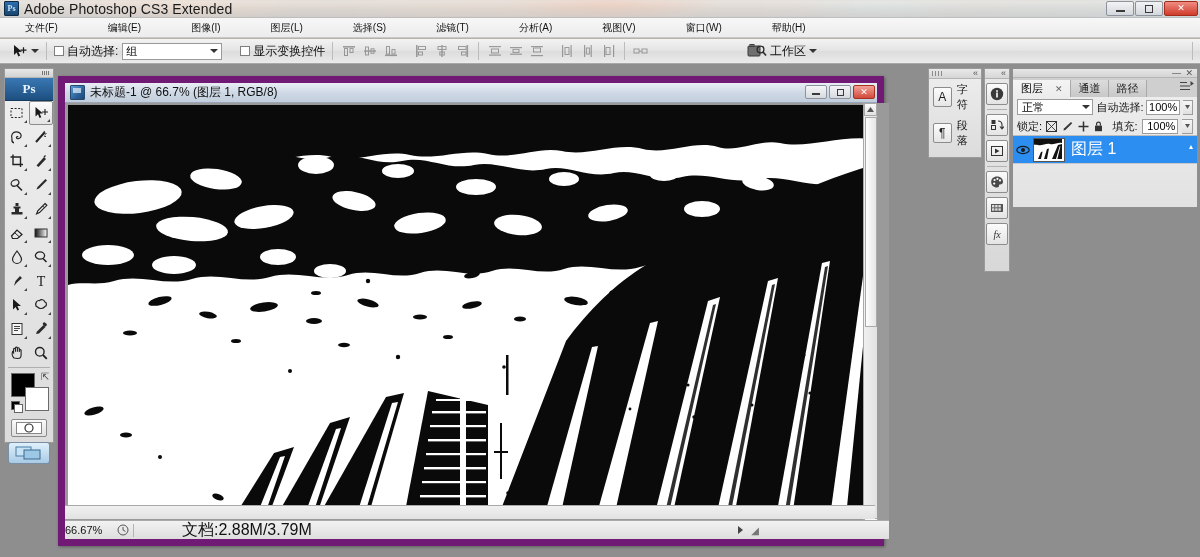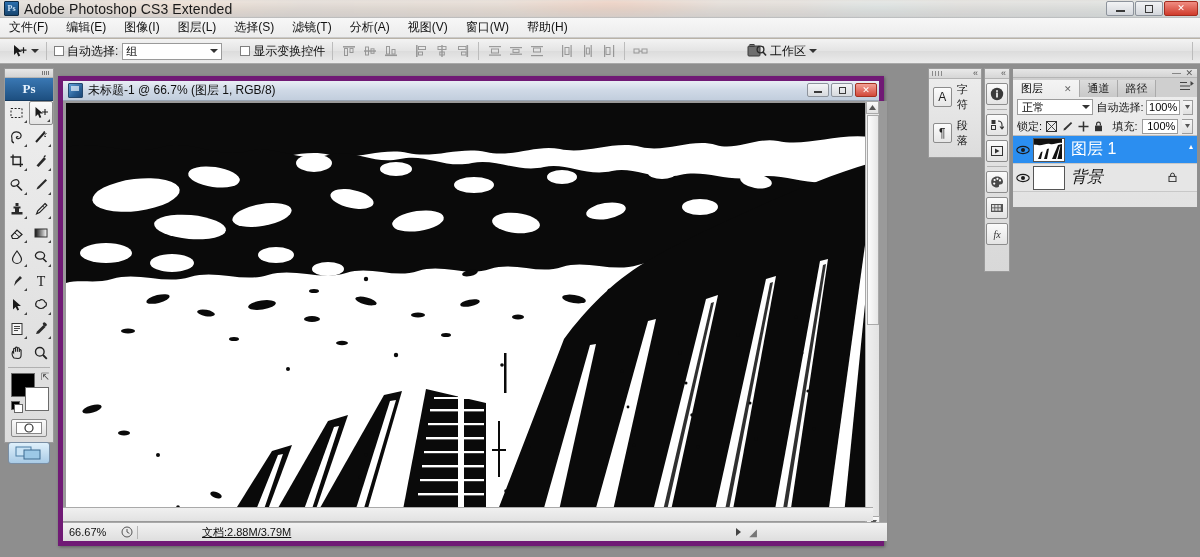--- a/index.html
+++ b/index.html
@@ -56,21 +56,21 @@
   .minbox{width:9px;height:2px;background:#3a3a3a;margin-top:5px;}
   .maxbox{width:8px;height:8px;border:1.5px solid #3a3a3a;box-sizing:border-box;}
   
   #menu-bar{
     position:absolute;left:0;top:18px;width:1200px;height:20px;
     background:linear-gradient(180deg,#f7f7f7 0%,#ececec 100%);
     border-bottom:1px solid #c9c9c9;
     display:flex;align-items:center;box-sizing:border-box;
   }
   .menu-item{
-    padding:2px 9px;font-size:12px;color:#111;cursor:default;white-space:nowrap;
+    padding:2px 25px;font-size:10px;color:#111;cursor:default;white-space:nowrap;
   }
   
   #options-bar{
     position:absolute;left:0;top:39px;width:1200px;height:25px;
     background:linear-gradient(180deg,#f3f3f3 0%,#e4e4e4 48%,#dcdcdc 52%,#ebebeb 100%);
     border-bottom:1px solid #a8a8a8;
     display:flex;align-items:center;box-sizing:border-box;
   }
   .opt-sep{width:1px;height:18px;background:#bcbcbc;margin:0 7px;}
   .tool-chip{
@@ -145,21 +145,21 @@
     display:flex;align-items:center;justify-content:center;
   }
   #screenmode{
     margin:5px auto 0;width:40px;height:20px;border:1px solid #7a8fa5;border-radius:3px;
     background:linear-gradient(180deg,#dff0fb,#a9cbe6);
     display:flex;align-items:center;justify-content:center;position:relative;
   }
   
   #doc-window{
     position:absolute;left:58px;top:76px;width:826px;height:470px;
-    background:#0f766e;border:5px solid #701a75;box-sizing:border-box;
+    background:#0f766e;border:7px solid #701a75;box-sizing:border-box;
     box-shadow:1px 1px 3px rgba(0,0,0,.35);
   }
   #doc-title{
     height:20px;
     background:linear-gradient(180deg,#e9eef5 0%,#cfd9e6 50%,#c2cedd 100%);
     border-bottom:1px solid #9aa6b5;
     display:flex;align-items:center;position:relative;box-sizing:border-box;
   }
   #doc-icon{
     width:13px;height:13px;margin:0 5px 0 5px;border:1px solid #24486e;border-radius:1px;
@@ -205,24 +205,24 @@
     background:linear-gradient(180deg,#f0f0f0,#e2e2e2);
     border-top:1px solid #a9a9a9;box-sizing:border-box;
   }
   #doc-status{
     position:absolute;left:0;bottom:0;width:824px;height:19px;
     background:linear-gradient(180deg,#f2f2f2,#dedede);
     border-top:1px solid #a9a9a9;
     display:flex;align-items:center;box-sizing:border-box;font-size:11px;
   }
   #zoom-field{
-    width:52px;text-align:left;padding-left:6px;color:#111;
+    width:52px;text-align:left;padding-left:0;color:#111;
   }
   .status-sep{width:1px;height:13px;background:#b4b4b4;margin:0 4px;}
-  #doc-size-text{margin-left:60px;color:#111;font-size:11px;text-decoration:underline;}
+  #doc-size-text{margin-left:44px;color:#111;font-size:16px;}
   .tri-right{width:0;height:0;border-top:4px solid transparent;border-bottom:4px solid transparent;border-left:5px solid #444;}
   
   #char-para-panel{
     position:absolute;left:928px;top:68px;width:54px;height:90px;
     background:linear-gradient(180deg,#eeeeee,#dcdcdc);
     border:1px solid #9a9a9a;box-sizing:border-box;
   }
   .dock-grip{
     height:9px;background:linear-gradient(180deg,#e9e9e9,#d6d6d6);
     border-bottom:1px solid #b3b3b3;position:relative;
@@ -258,21 +258,21 @@
     border:1px solid #8f8f8f;box-sizing:border-box;
   }
   #lp-grip{height:8px;background:linear-gradient(180deg,#e6e6e6,#d4d4d4);border-bottom:1px solid #b5b5b5;position:relative;}
   #lp-grip .lp-min{position:absolute;right:16px;top:0;font-size:9px;color:#555;line-height:8px;}
   #lp-grip .lp-cls{position:absolute;right:4px;top:0;font-size:9px;color:#555;line-height:8px;}
   #lp-tabs{display:flex;align-items:flex-end;height:19px;background:#cfcfcf;position:relative;}
   .lp-tab{
     padding:2px 7px 2px 8px;font-size:11px;color:#222;
     background:linear-gradient(180deg,#dcdcdc,#c8c8c8);
     border-right:1px solid #aaa;height:17px;box-sizing:border-box;
-    display:flex;align-items:center;gap:21px;
+    display:flex;align-items:center;gap:12px;
   }
   .lp-tab.active{background:linear-gradient(180deg,#f4f4f4,#ececec);color:#000;}
   .lp-tab .x{font-size:9px;color:#666;}
   #lp-menu{position:absolute;right:3px;top:3px;font-size:10px;color:#333;line-height:11px;}
   #lp-blend-row{
     display:flex;align-items:center;height:20px;padding:0 4px;gap:3px;box-sizing:border-box;
   }
   .blend-select{
     width:86px;height:16px;background:#fff;border:1px solid #9c9c9c;
     display:flex;align-items:center;justify-content:space-between;
@@ -1025,32 +1025,16 @@
             <path d="M0 0 H28 V4 C24 3 20 6 16 5 C12 4 8 7 4 6 C2 5.6 1 6 0 5.6 Z" fill="#111"></path>
             <path d="M18 20 L24 6 L28 5 L28 20 Z" fill="#111"></path>
             <path d="M10 20 L13 10 L15 9.6 L13 20 Z" fill="#111"></path>
             <path d="M4 20 L7 13 L8.6 12.6 L7 20 Z" fill="#111"></path>
             <path d="M22 20 L25.6 7.4 L26.4 7.2 L23.4 20 Z" fill="#fff"></path>
           </svg>
         </div>
         <span class="layer-name">图层 1</span>
         <span class="row-arrow">▴</span>
       </div>
-      <div class="layer-row">
-        <div class="eye-cell">
-          <svg width="14" height="10">
-              <ellipse cx="7" cy="5" rx="6.2" ry="3.6" fill="none" stroke="#1a1a1a" stroke-width="1.1"></ellipse>
-              <circle cx="7" cy="5" r="2" fill="#1a1a1a"></circle>
-            </svg>
-        </div>
-        <div class="thumb"></div>
-        <span class="layer-name">背景</span>
-        <span class="row-lock">
-          <svg width="9" height="10">
-              <rect x="1" y="4.4" width="7" height="5.2" fill="none" stroke="#333"></rect>
-              <path d="M2.6 4.4 L2.6 3 A1.9 1.9 0 0 1 6.4 3 L6.4 4.4" fill="none" stroke="#333" stroke-width="1"></path>
-            </svg>
-        </span>
-      </div>
     </div>
   </div>
 
 </div>
 
 </body></html>

